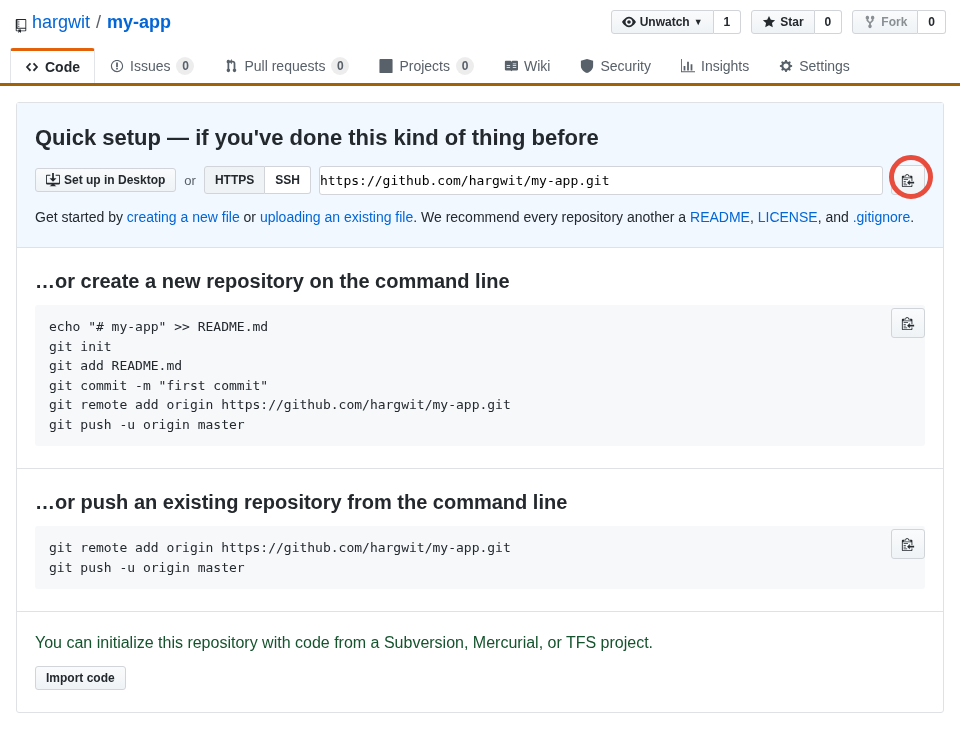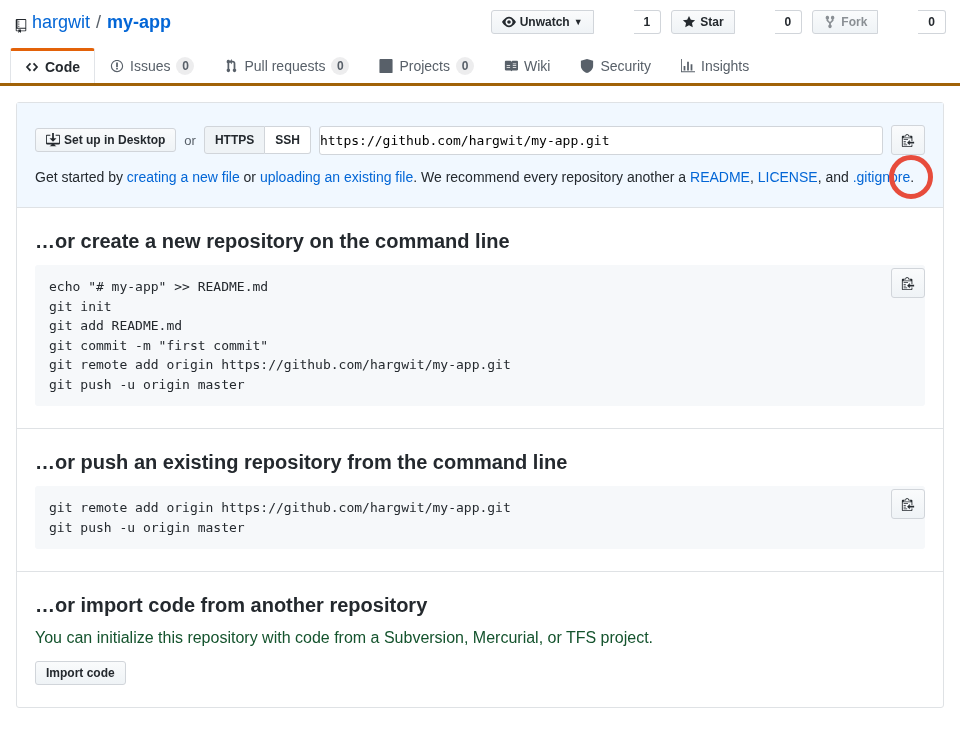--- a/index.html
+++ b/index.html
@@ -37,21 +37,21 @@
     font-size: 12px;
     font-weight: 600;
     color: #24292e;
     background: linear-gradient(#fafbfc,#eff3f6);
     border: 1px solid #d1d5da;
     border-radius: 3px;
     cursor: pointer;
     white-space: nowrap;
   }
   .btn.disabled { color: #8a8f94; }
-  .btn-group { display: inline-flex; gap: 40px; }
+  .btn-group { display: inline-flex; }
   .btn-group .btn { border-radius: 3px 0 0 3px; }
   .social-count {
     display: inline-flex;
     align-items: center;
     padding: 4px 10px;
     font-size: 12px;
     font-weight: 600;
     border: 1px solid #d1d5da;
     border-left: 0;
     border-radius: 0 3px 3px 0;
@@ -279,26 +279,33 @@
         <path d="M0 2l7-2 7 2v6.02C14 12.69 8.69 16 7 16c-1.69 0-7-3.31-7-7.98V2z"></path>
       </svg>
     <span>Security</span>
   </div>
   <div class="reponav-item">
     <svg class="icon" viewBox="0 0 16 16">
         <path d="M16 14v1H0V0h1v14h15zM5 13H3V8h2v5zm4 0H7V3h2v10zm4 0h-2V6h2v7z"></path>
       </svg>
     <span>Insights</span>
   </div>
+  <div class="reponav-item">
+    <svg class="icon" viewBox="0 0 14 16">
+        <path d="M14 8.77v-1.6l-1.94-.64-.45-1.09.88-1.84-1.13-1.13-1.81.91-1.09-.45-.69-1.92h-1.6l-.63 1.94-1.11.45-1.84-.88-1.13 1.13.91 1.81-.45 1.09L0 7.23v1.59l1.94.64.45 1.09-.88 1.84 1.13 1.13 1.81-.91 1.09.45.69 1.92h1.59l.63-1.94 1.11-.45 1.84.88 1.13-1.13-.92-1.81.47-1.09L14 8.75v.02zM7 11c-1.66 0-3-1.34-3-3s1.34-3 3-3 3 1.34 3 3-1.34 3-3 3z"></path>
+      </svg>
+    <span>Settings</span>
+  </div>
 </div>
 
 <div class="main">
   <div class="box">
 
     <div class="quick-setup">
+      <h2>Quick setup — if you've done this kind of thing before</h2>
       <div class="clone-row">
         <span class="btn">
           <svg class="icon" viewBox="0 0 16 16">
               <path d="M4 6h3V0h2v6h3l-4 4-4-4zm11-4h-4v1h4v8H1V3h4V2H1c-.55 0-1 .45-1 1v9c0 .55.45 1 1 1h5.34c-.25.61-.86 1.39-2.34 2h8c-1.48-.61-2.09-1.39-2.34-2H15c.55 0 1-.45 1-1V3c0-.55-.45-1-1-1z"></path>
             </svg>
           <span>Set up in Desktop</span>
         </span>
         <span class="or-text">or</span>
         <span class="proto-toggle">
           <span class="pbtn selected">HTTPS</span>
@@ -337,19 +344,18 @@
       <span class="copy-btn floating">
         <svg class="icon" viewBox="0 0 14 16">
             <path d="M2 13h4v1H2v-1zm5-6H2v1h5V7zm2 3V8l-3 3 3 3v-2h5v-2H9zM4.5 9H2v1h2.5V9zM2 12h2.5v-1H2v1zm9 1h1v2c-.02.28-.11.52-.3.7-.19.18-.42.28-.7.3H1c-.55 0-1-.45-1-1V4c0-.55.45-1 1-1h3c0-1.11.89-2 2-2 1.11 0 2 .89 2 2h3c.55 0 1 .45 1 1v5h-1V6H1v9h10v-2zM2 5h8c0-.55-.45-1-1-1H8c-.55 0-1-.45-1-1s-.45-1-1-1-1 .45-1 1-.45 1-1 1H3c-.55 0-1 .45-1 1z"></path>
           </svg>
       </span>
       <pre class="code">git remote add origin https://github.com/hargwit/my-app.git
 git push -u origin master</pre>
     </div>
 
     <div class="section">
-      <h3>…or import code from another repository</h3>
       <p class="desc">You can initialize this repository with code from a Subversion, Mercurial, or TFS project.</p>
       <span class="btn">Import code</span>
     </div>
 
   </div>
 </div>
 
 </body></html>

